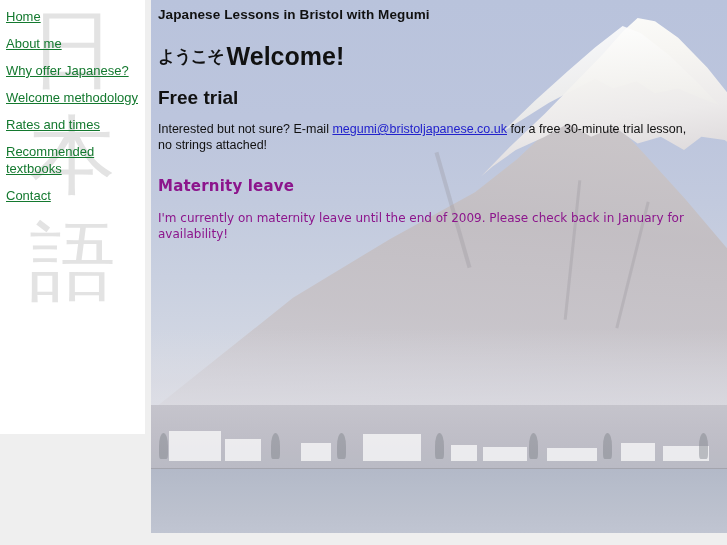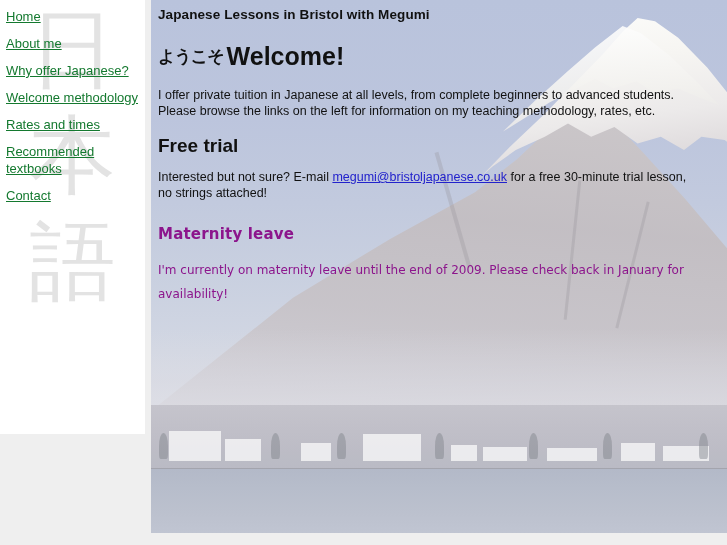--- a/index.html
+++ b/index.html
@@ -235,21 +235,21 @@
     font-size: 15px;
     font-weight: bold;
     color: #8c158c;
     margin: 24px 0 15px 0;
     line-height: 18px;
     letter-spacing: .2px;
   }
   #maternity-text {
     font-family: "DejaVu Sans", sans-serif;
     font-size: 12px;
-    line-height: 24px;
+    line-height: 16px;
     color: #8c158c;
     max-width: 540px;
     margin: 0;
   }
 </style>
 </head>
 <body>
 
 <div id="page">
 
@@ -306,21 +306,20 @@
     </div>
 
     <div id="content-text">
 
       <h1 id="site-title">Japanese Lessons in Bristol with Megumi</h1>
 
       <div id="welcome">
         <span class="jp">ようこそ</span><span>Welcome!</span>
       </div>
 
-      <p class="para">I offer private tuition in Japanese at all levels, from complete beginners to advanced students. Please browse the links on the left for information on my teaching methodology, rates, etc.</p>
 
       <h2 class="h2">Free trial</h2>
 
       <p class="para"><span>Interested but not sure? E-mail </span><a class="maillink">megumi@bristoljapanese.co.uk</a><span> for a free 30-minute trial lesson, no strings attached!</span></p>
 
       <h2 id="maternity-heading">Maternity leave</h2>
 
       <p id="maternity-text">I'm currently on maternity leave until the end of 2009. Please check back in January for availability!</p>
 
     </div>

